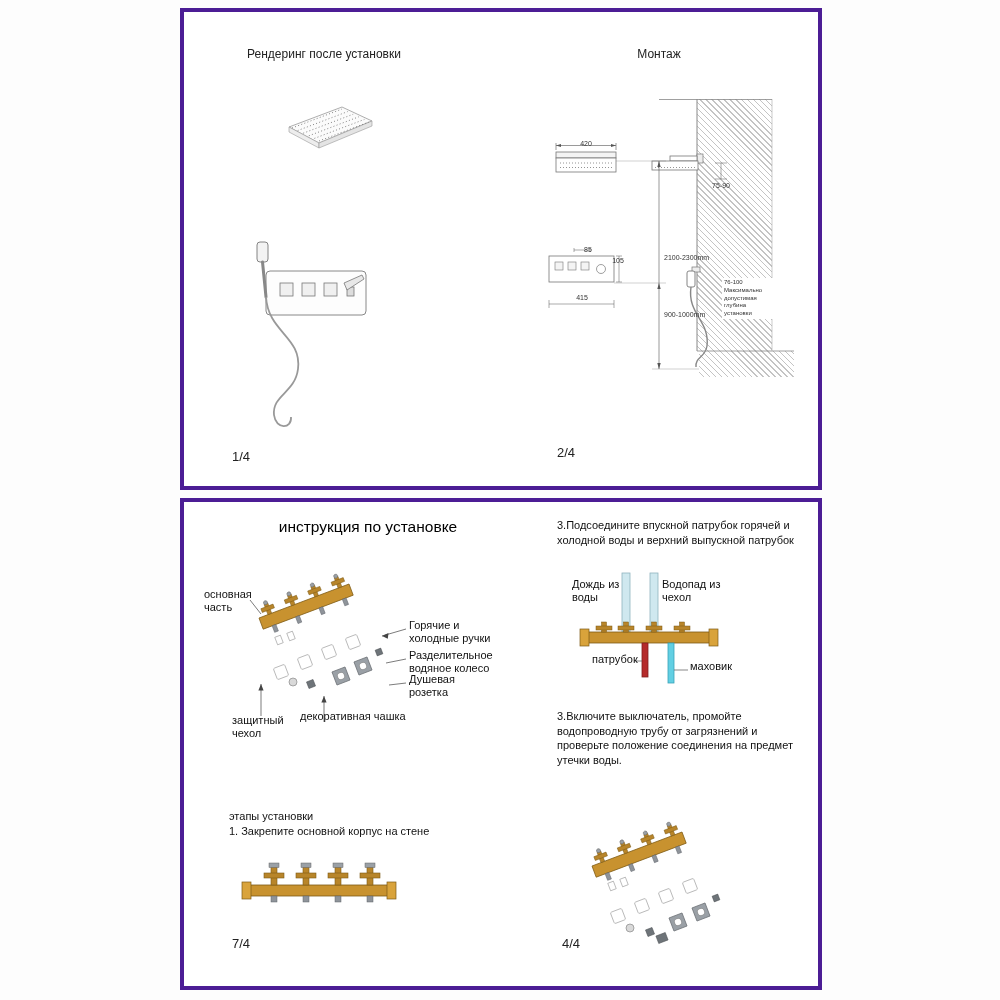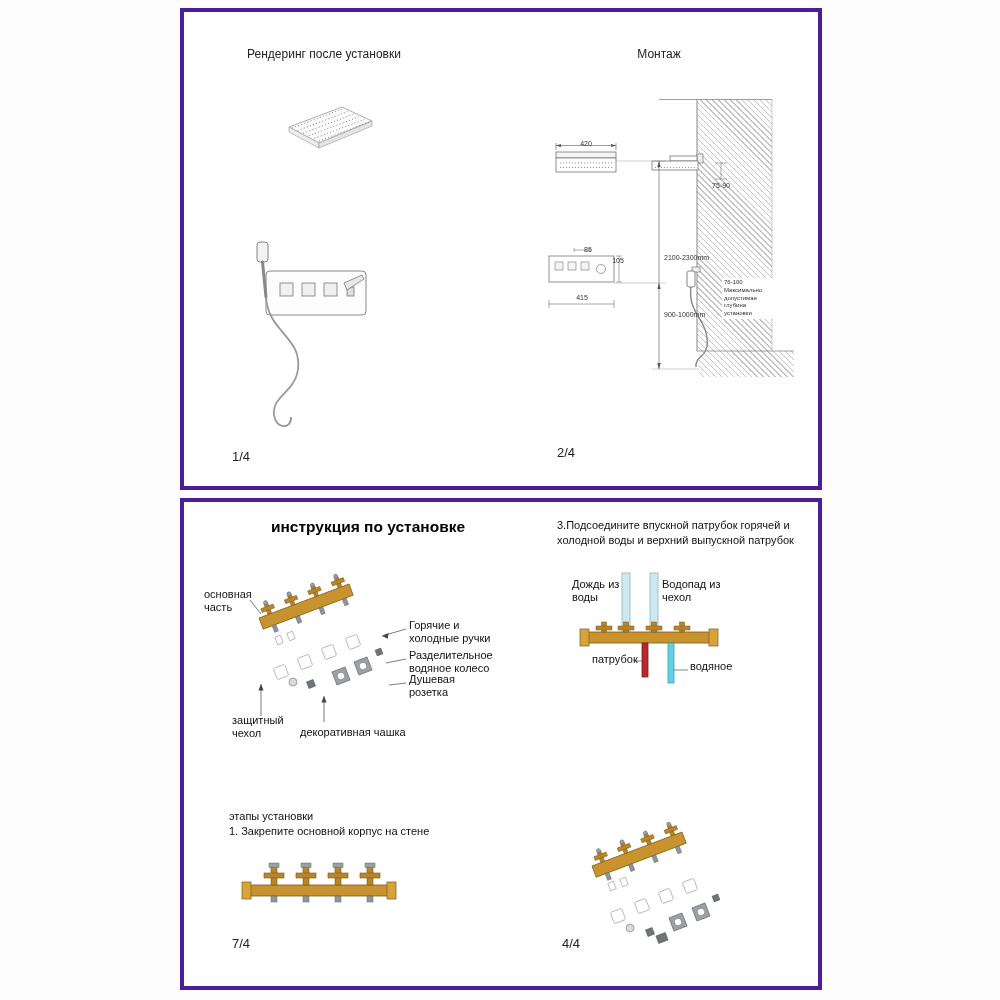--- a/index.html
+++ b/index.html
@@ -2,21 +2,21 @@
 <html><head>
 <meta charset="utf-8">
 <style>
   *{margin:0;padding:0;box-sizing:border-box}
   html,body{width:1000px;height:1000px}
   body{position:relative;background:#fdfdfd;font-family:"Liberation Sans",sans-serif;color:#1a1a1a;overflow:hidden}
   .panel{position:absolute;left:180px;width:642px;background:#fff;border:4px solid #4c1d95}
   #panel-top{top:8px;height:482px}
   #panel-bottom{top:498px;height:492px}
   .ptitle{position:absolute;font-size:12px;color:#222;text-align:center}
-  .btitle{position:absolute;font-weight:700;font-size:15.5px;text-align:center;color:#000}
+  .btitle{position:absolute;font-weight:400;font-size:15.5px;text-align:center;color:#000}
   .pagenum{position:absolute;font-size:13px;color:#222}
   .lbl{position:absolute;font-size:11px;line-height:1.18;color:#111}
   .dim{position:absolute;font-size:7px;color:#333;text-align:center;line-height:1;white-space:nowrap}
   .note{position:absolute;font-size:6px;line-height:1.3;color:#333;white-space:pre-line;background:#fff;padding:1px 2px}
   .para{position:absolute;font-size:11px;line-height:1.32;color:#111}
   .hatch{position:absolute;background-color:#fff;background-image:repeating-linear-gradient(45deg,#ffffff 0 3.2px,#c4c4c4 3.2px 4.2px)}
   svg{position:absolute;overflow:visible}
 </style>
 </head>
 <body>
@@ -217,21 +217,21 @@
     <polygon points="22,112 19.4,118.5 24.6,118.5" fill="#444"></polygon>
     <line x1="85" y1="150" x2="85" y2="124" stroke="#444" stroke-width="0.7"></line>
     <polygon points="85,124 82.4,130.5 87.6,130.5" fill="#444"></polygon>
   </svg>
 
   <div class="lbl" style="left:20px;top:86px;width:75px">основная часть</div>
   <div class="lbl" style="left:225px;top:117px;width:90px">Горячие и холодные ручки</div>
   <div class="lbl" style="left:225px;top:147px;width:112px">Разделительное водяное колесо</div>
   <div class="lbl" style="left:225px;top:171px;width:80px">Душевая розетка</div>
   <div class="lbl" style="left:48px;top:212px;width:70px">защитный чехол</div>
-  <div class="lbl" style="left:116px;top:224px;width:140px">декоративная чашка</div>
+  <div class="lbl" style="left:116px;top:208px;width:140px">декоративная чашка</div>
 
   <div class="lbl" style="left:45px;top:308px;width:200px">этапы установки</div>
   <div class="lbl" style="left:45px;top:323px;width:240px">1. Закрепите основной корпус на стене</div>
 
   <svg style="left:50px;top:352px" width="170" height="65" viewBox="0 0 170 65">
     <rect x="16" y="31" width="138" height="11" fill="#c8922f" stroke="#7d5a14" stroke-width="0.8"></rect>
     <rect x="8" y="28" width="9" height="17" fill="#d9a33b" stroke="#7d5a14" stroke-width="0.7"></rect>
     <rect x="153" y="28" width="9" height="17" fill="#d9a33b" stroke="#7d5a14" stroke-width="0.7"></rect>
     <g>
       <rect x="37" y="13" width="6" height="18" fill="#b8852a" stroke="#7d5a14" stroke-width="0.6"></rect>
@@ -278,22 +278,23 @@
 
     <rect x="78" y="74" width="6" height="34" fill="#b52b2b" stroke="#801f1f" stroke-width="0.8"></rect>
     <rect x="104" y="74" width="6" height="40" fill="#62cfe3" stroke="#3aa3b8" stroke-width="0.8"></rect>
     <line x1="70" y1="92" x2="78" y2="92" stroke="#555" stroke-width="0.7"></line>
     <line x1="110" y1="101" x2="124" y2="101" stroke="#555" stroke-width="0.7"></line>
   </svg>
 
   <div class="lbl" style="left:388px;top:76px;width:54px">Дождь из воды</div>
   <div class="lbl" style="left:478px;top:76px;width:70px">Водопад из чехол</div>
   <div class="lbl" style="left:408px;top:151px;width:50px">патрубок</div>
-  <div class="lbl" style="left:506px;top:158px;width:60px">водяное</div>
-
+  <div class="lbl" style="left:506px;top:158px;width:60px">маховик</div>
+
+  <div class="para" style="left:373px;top:207px;width:248px">3.Включите выключатель, промойте водопроводную трубу от загрязнений и проверьте положение соединения на предмет утечки воды.</div>
 
   <svg style="left:390px;top:322px" width="175" height="122" viewBox="0 0 175 122">
     <polygon points="18,42 108,8 112.2,19.2 22.2,53.2" fill="#c8922f" stroke="#7d5a14" stroke-width="0.8"></polygon>
     <g transform="translate(28.8,37.9) rotate(-21)">
         <rect x="-2" y="-11" width="4" height="11" fill="#b8852a" stroke="#7d5a14" stroke-width="0.5"></rect>
         <rect x="-6.5" y="-8" width="13" height="4" fill="#b8852a" stroke="#7d5a14" stroke-width="0.5"></rect>
         <circle cx="0" cy="-12" r="2" fill="#9aa0a6" stroke="#666" stroke-width="0.5"></circle>
       </g>
     <g transform="translate(52.2,29.1) rotate(-21)">
         <rect x="-2" y="-11" width="4" height="11" fill="#b8852a" stroke="#7d5a14" stroke-width="0.5"></rect>

